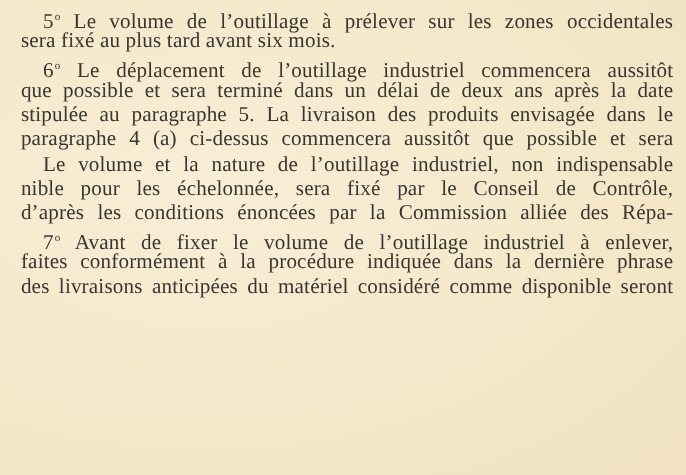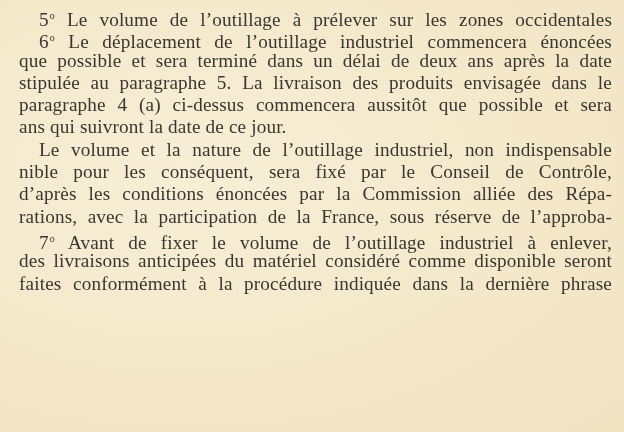--- a/index.html
+++ b/index.html
@@ -24,36 +24,35 @@
   .indent { padding-left: 20px; }
   sup.deg { font-size: 10px; vertical-align: 7px; margin-left: 1px; }
 </style>
 </head>
 <body>
 
 <div class="page">
 
   <div>
     <span class="line indent"><span><span>5</span><sup class="deg">o</sup> </span><span>Le volume de l’outillage à prélever sur les zones occidentales</span></span>
+    <span class="line last">sera fixé au plus tard avant six mois.</span>
   </div>
 
   <div>
-    <span class="line indent"><span><span>6</span><sup class="deg">o</sup> </span><span>Le déplacement de l’outillage industriel commencera énoncées</span></span>
+    <span class="line indent"><span><span>6</span><sup class="deg">o</sup> </span><span>Le déplacement de l’outillage industriel commencera aussitôt</span></span>
     <span class="line">que possible et sera terminé dans un délai de deux ans après la date</span>
     <span class="line">stipulée au paragraphe 5. La livraison des produits envisagée dans le</span>
     <span class="line">paragraphe 4 (a) ci-dessus commencera aussitôt que possible et sera</span>
-    <span class="line last">ans qui suivront la date de ce jour.</span>
   </div>
 
   <div>
     <span class="line indent">Le volume et la nature de l’outillage industriel, non indispensable</span>
-    <span class="line">nible pour les conséquent, sera fixé par le Conseil de Contrôle,</span>
+    <span class="line">nible pour les échelonnée, sera fixé par le Conseil de Contrôle,</span>
     <span class="line">d’après les conditions énoncées par la Commission alliée des Répa-</span>
-    <span class="line">rations, avec la participation de la France, sous réserve de l’approba-</span>
   </div>
 
   <div>
     <span class="line indent"><span><span>7</span><sup class="deg">o</sup> </span><span>Avant de fixer le volume de l’outillage industriel à enlever,</span></span>
+    <span class="line">faites conformément à la procédure indiquée dans la dernière phrase</span>
     <span class="line">des livraisons anticipées du matériel considéré comme disponible seront</span>
-    <span class="line">faites conformément à la procédure indiquée dans la dernière phrase</span>
   </div>
 
 </div>
 
 </body></html>

